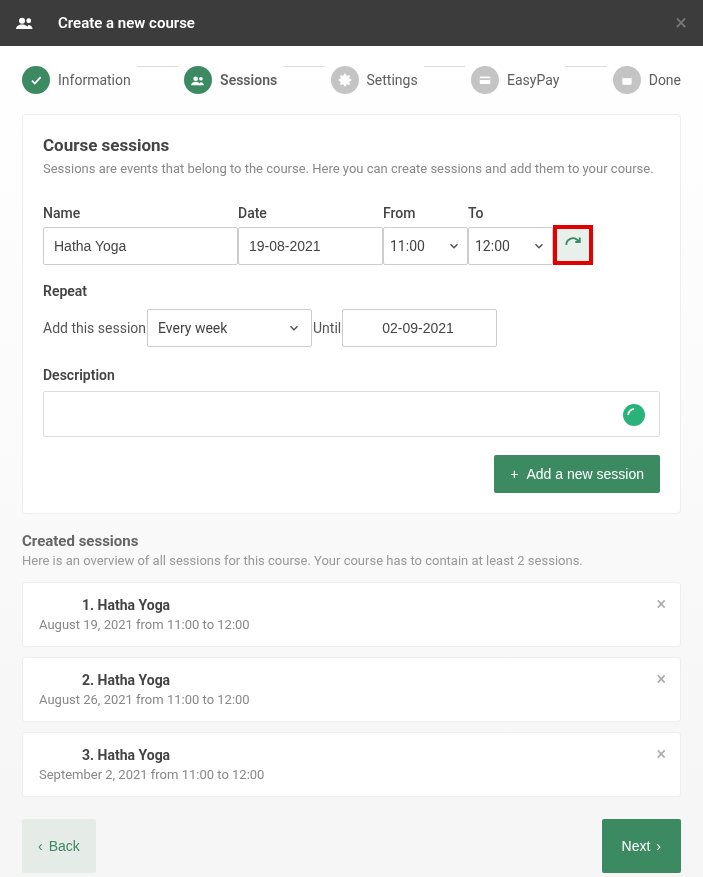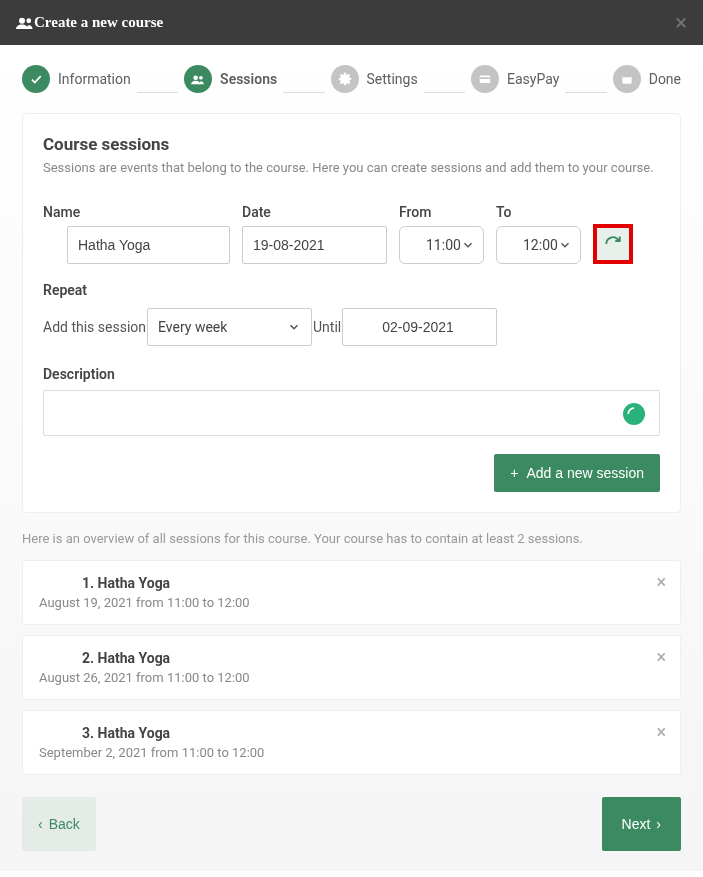--- a/index.html
+++ b/index.html
@@ -10,31 +10,30 @@
       color: #fff;
       padding: 14px 16px;
       display: flex;
       align-items: center;
       justify-content: space-between;
       position: relative;
     }
     .modal-header-left {
       display: flex;
       align-items: center;
-      gap: 0;
-      font-family: Liberation Serif, serif;
+      gap: 24px;
     }
     .modal-title { font-size: 15px; font-weight: 600; }
     .close-x { color: #777; font-size: 22px; cursor: pointer; line-height: 1; position: absolute; right: 16px; }
     
     .modal-body { background: linear-gradient(180deg, #fff 0%, #fafafa 50%, #f5f5f5 100%); padding-bottom: 10px; }
     
     .stepper {
       display: flex;
-      align-items: flex-end;
+      align-items: flex-start;
       padding: 20px 22px;
       gap: 6px;
     }
     .step { display: flex; align-items: center; gap: 8px; }
     .step-circle {
       width: 28px; height: 28px; border-radius: 50%;
       display: flex; align-items: center; justify-content: center;
       color: #fff;
     }
     .step-circle.done { background: #3b8a61; }
@@ -47,36 +46,36 @@
     .card {
       background: #fff;
       border: 1px solid #eee;
       border-radius: 4px;
       margin: 0 22px 18px 22px;
       padding: 20px;
     }
     .card-title { font-size: 17px; font-weight: 700; color: #444; margin-bottom: 6px; }
     .card-sub { font-size: 13px; color: #888; margin-bottom: 29px; }
     
-    .form-row { display: flex; gap: 12px; margin-bottom: 18px; align-items: flex-end; }
+    .form-row { display: flex; margin-bottom: 18px; align-items: flex-end; }
     .field { display: flex; flex-direction: column; gap: 6px; }
     .field-label { font-size: 14px; color: #444; font-weight: 500; }
     
     .text-input {
       border: 1px solid #ccc;
       border-radius: 2px;
       padding: 9px 10px;
       font-size: 14px;
       color: #444;
       background: #fff;
       height: 38px;
     }
-    .name-input { width: 163px; margin-left: 24px; }
+    .name-input { width: 195px; }
     .date-input { width: 145px; }
-    .time-select { width: 85px; display: flex; align-items: center; justify-content: space-between; padding: 9px 26px; border-radius: 6px; }
+    .time-select { width: 85px; display: flex; align-items: center; justify-content: space-between; padding: 9px 6px; }
     .chevron { color: #555; }
     
     .refresh-box {
       width: 40px; height: 40px;
       border: 4px solid #e30000;
       display: flex; align-items: center; justify-content: center;
       background: #e8f0ec;
     }
     .refresh-inner { width: 22px; height: 22px; display: flex; align-items: center; justify-content: center; }
     
@@ -300,20 +299,21 @@
       </div>
     </div>
 
     <button class="add-session-btn">
       <span>+</span>
       <span>Add a new session</span>
     </button>
   </div>
 
   <div class="created-block">
+    <div class="created-title">Created sessions</div>
     <div class="created-sub">Here is an overview of all sessions for this course. Your course has to contain at least 2 sessions.</div>
 
     <div class="session-item">
       <div class="session-title">1. Hatha Yoga</div>
       <div class="session-time">August 19, 2021 from 11:00 to 12:00</div>
       <span class="session-x">×</span>
     </div>
     <div class="session-item">
       <div class="session-title">2. Hatha Yoga</div>
       <div class="session-time">August 26, 2021 from 11:00 to 12:00</div>

